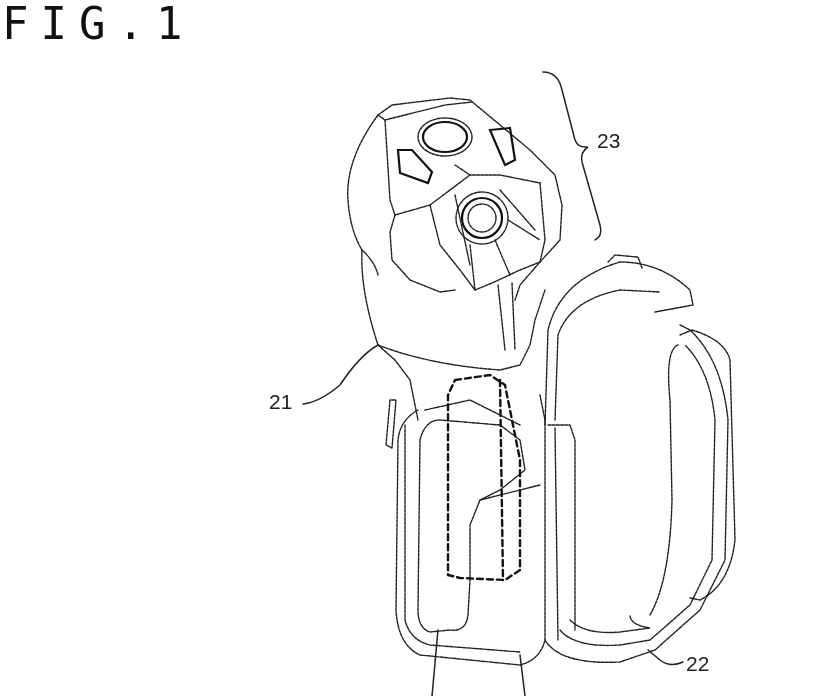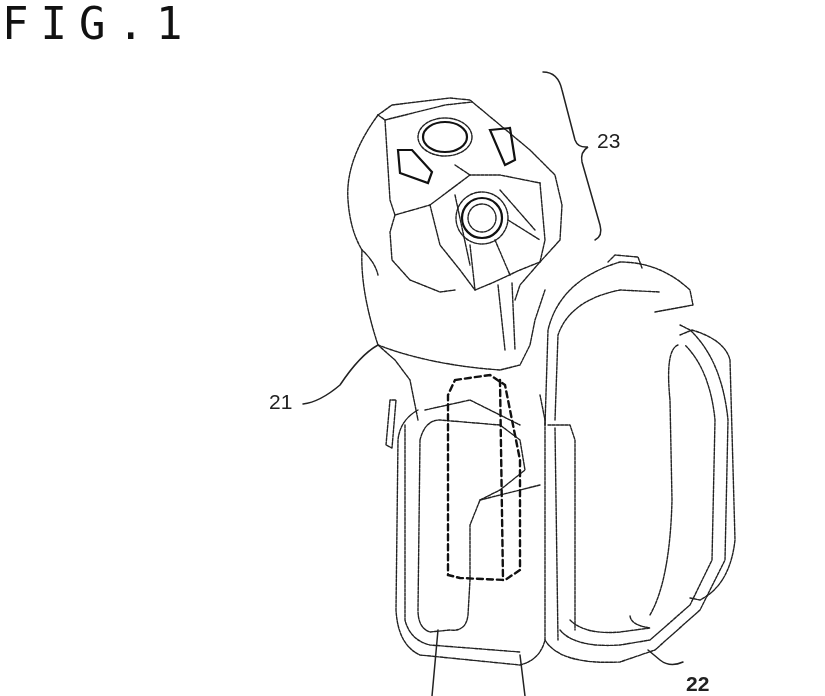--- a/index.html
+++ b/index.html
@@ -9,21 +9,21 @@
     font-family: "DejaVu Sans Mono", "Liberation Mono", monospace;
     font-size: 44px; letter-spacing: 12px; color: #111;
   }
   .ref-label {
     position: absolute;
     font-family: "Liberation Sans", "DejaVu Sans", sans-serif;
     font-size: 21px; color: #222;
   }
   #lbl-23 { left: 597px; top: 129px; text-align: right; }
   #lbl-21 { left: 269px; top: 390px; }
-  #lbl-22 { left: 686px; top: 672px; font-weight: bold; }
+  #lbl-22 { left: 686px; top: 652px; }
   svg.drawing { position: absolute; left: 0; top: 0; }
   .l { fill: none; stroke: #222; stroke-width: 1.4; stroke-dasharray: 3 1.2; stroke-linecap: round; stroke-linejoin: round; }
   .s { fill: none; stroke: #222; stroke-width: 1.5; stroke-linecap: round; }
   .h { fill: none; stroke: #111; stroke-width: 2.4; stroke-dasharray: 6 4; stroke-linecap: round; }
   .b { fill: none; stroke: #111; stroke-width: 2.2; }
 </style>
 </head>
 <body>
 
 <div class="fig-title">FIG.1</div>

